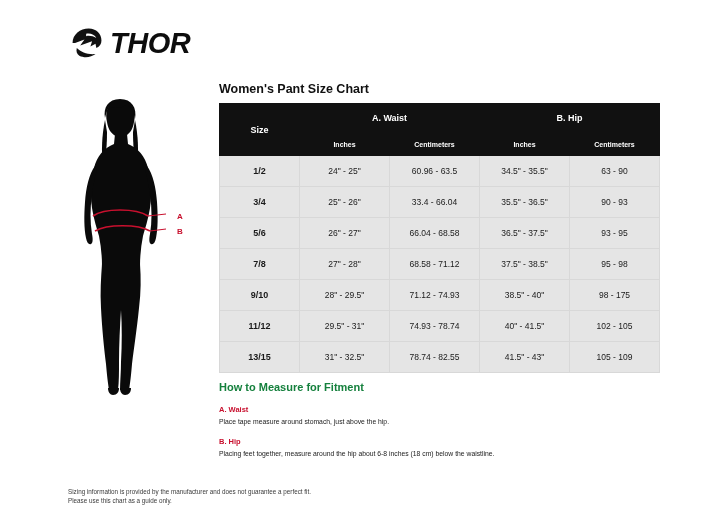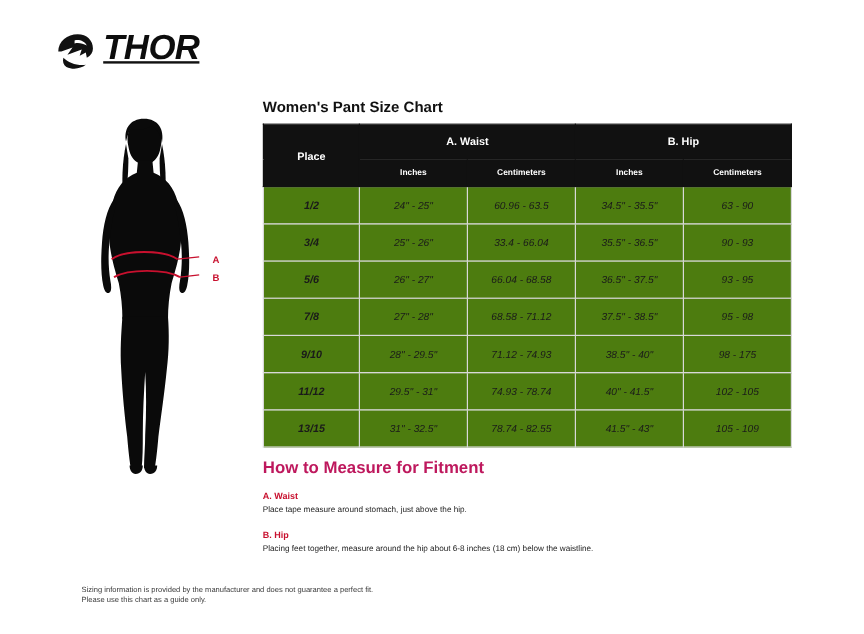--- a/index.html
+++ b/index.html
@@ -18,26 +18,25 @@
   .page {
     position: relative;
     width: 720px;
     height: 528px;
     background: #ffffff;
   }
 
   
   .brand {
     position: absolute;
-    left: 46px;
+    left: 70px;
     top: 26px;
     display: flex;
-    align-items: flex-start;
+    align-items: center;
     gap: 6px;
-    text-decoration: underline;
   }
   .brand-mark {
     width: 34px;
     height: 34px;
     display: block;
   }
   .brand-text {
     font-family: "Liberation Sans", sans-serif;
     font-weight: bold;
     font-style: italic;
@@ -106,41 +105,40 @@
     color: #ffffff;
     font-size: 7px;
     font-weight: bold;
     height: 20px;
     border: 1px solid #111111;
   }
   .size-table tbody td {
     height: 28px;
     font-size: 8.5px;
     color: #1a1a1a;
-    background: #4d7c0f;
-    font-style: italic;
+    background: #e5e5e5;
   }
   .size-table tbody td.size-cell {
     font-weight: bold;
     font-size: 9px;
   }
   .col-size { width: 80px; }
   .col-data { width: 90px; }
 
   
   .howto {
     position: absolute;
     left: 219px;
     top: 381px;
     width: 450px;
   }
   .howto-title {
-    font-size: 14px;
-    font-weight: bold;
-    color: #be185d;
+    font-size: 11px;
+    font-weight: bold;
+    color: #15803d;
     margin-bottom: 12px;
   }
   .howto-item { margin-bottom: 11px; }
   .howto-item-title {
     font-size: 7.5px;
     font-weight: bold;
     color: #c8102e;
     margin-bottom: 3px;
   }
   .howto-item-body {
@@ -220,21 +218,21 @@
   <table class="size-table">
     <colgroup>
       <col class="col-size">
         <col class="col-data">
         <col class="col-data">
         <col class="col-data">
         <col class="col-data">
     </colgroup>
     <thead>
       <tr>
-        <th class="hdr-main" rowspan="2">Place</th>
+        <th class="hdr-main" rowspan="2">Size</th>
         <th class="hdr-main" colspan="2">A. Waist</th>
         <th class="hdr-main" colspan="2">B. Hip</th>
       </tr>
       <tr>
         <th class="hdr-sub">Inches</th>
         <th class="hdr-sub">Centimeters</th>
         <th class="hdr-sub">Inches</th>
         <th class="hdr-sub">Centimeters</th>
       </tr>
     </thead>

